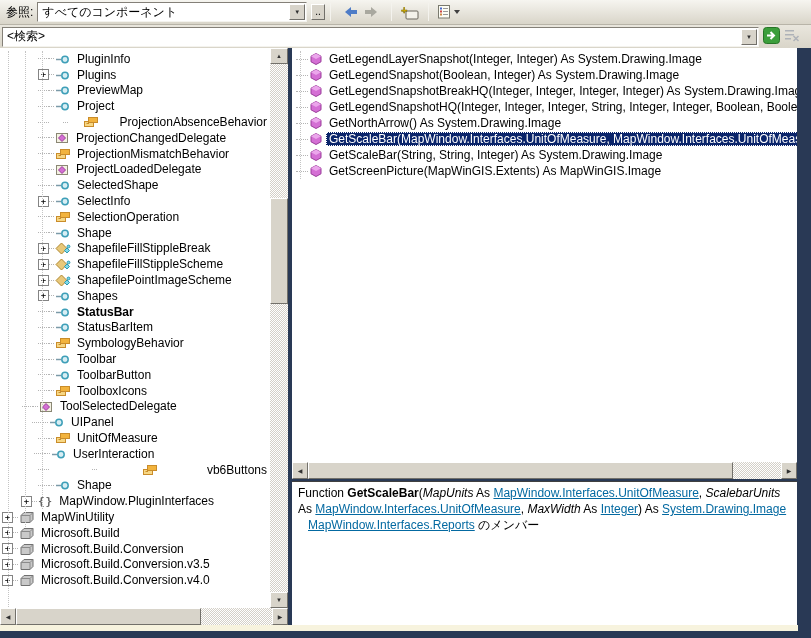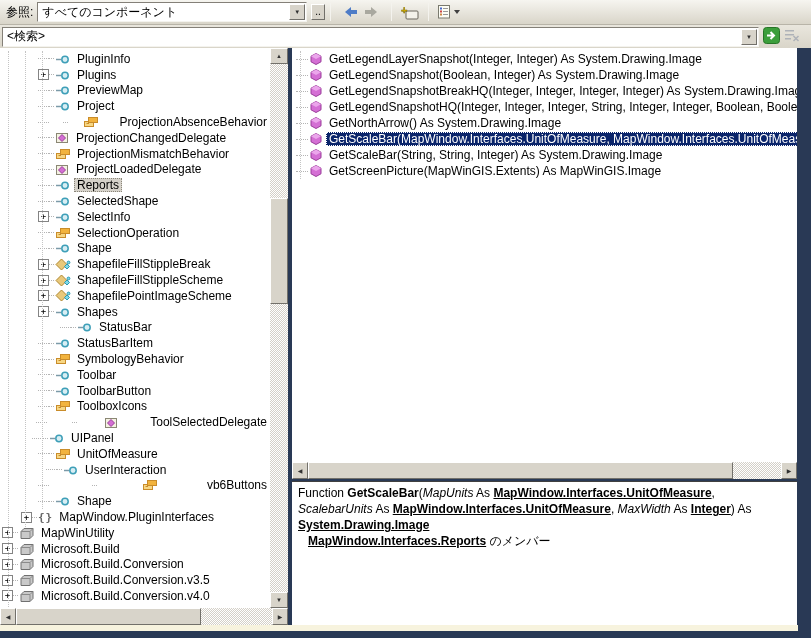--- a/index.html
+++ b/index.html
@@ -62,21 +62,21 @@
   .mstub { width:12px; height:1px; flex:none; margin-left:4px; border-top:1px dotted #b4b4b4; }
   .micon { flex:none; margin:0 4px 0 2px; display:flex; align-items:center; }
   .mlabel { padding:0 3px; }
   .mlabel.msel { background:#0a246a; color:#fff; outline:1px dotted #fff; outline-offset:-1px; }
   .mguide { position:absolute; left:8px; top:3px; height:128px; border-left:1px dotted #c4c4c4; }
 
   
   .seg-plain {} 
   .seg-bold { font-weight:bold; }
   .seg-italic { font-style:italic; }
-  .seg-link { font-weight:bold; color:#000000; text-decoration:underline; cursor:pointer; }
+  .seg-link { font-weight:normal; color:#0369a1; text-decoration:underline; cursor:pointer; }
   .membership { margin-left:10px; }
 
   
   .checker { background-color:#fff;
     background-image:linear-gradient(45deg,#d4d0c8 25%,transparent 25%,transparent 75%,#d4d0c8 75%),
                      linear-gradient(45deg,#d4d0c8 25%,transparent 25%,transparent 75%,#d4d0c8 75%);
     background-size:2px 2px; background-position:0 0,1px 1px; }
   .sb-btn { background:#d8d4ca; border:1px solid; border-color:#fff #72706a #72706a #fff;
     display:flex; align-items:center; justify-content:center; font-size:6px; color:#303030; flex:none; }
   .sb-thumb { background:#d8d4ca; border:1px solid; border-color:#fff #72706a #72706a #fff; }
@@ -258,31 +258,20 @@
         </div>
         <div class="trow" style="padding-left: 38px;">
           <span class="stub"></span>
           <span class="stub2"></span>
           <span class="ticon">
             <svg width="16" height="12">
               <line x1="1" y1="6.5" x2="6" y2="6.5" stroke="#7b9aa8" stroke-width="1.5"></line>
               <circle cx="10" cy="6.5" r="3.2" fill="#d8eef4" stroke="#3e9fb8" stroke-width="1.5"></circle>
             </svg>
           </span>
-          <span class="tlabel tsel">Reports</span>
-        </div>
-        <div class="trow" style="padding-left: 38px;">
-          <span class="stub"></span>
-          <span class="stub2"></span>
-          <span class="ticon">
-            <svg width="16" height="12">
-              <line x1="1" y1="6.5" x2="6" y2="6.5" stroke="#7b9aa8" stroke-width="1.5"></line>
-              <circle cx="10" cy="6.5" r="3.2" fill="#d8eef4" stroke="#3e9fb8" stroke-width="1.5"></circle>
-            </svg>
-          </span>
           <span class="tlabel">SelectedShape</span>
         </div>
         <div class="trow" style="padding-left: 38px;">
           <span class="plusbox">+</span>
           <span class="stub2"></span>
           <span class="ticon">
             <svg width="16" height="12">
               <line x1="1" y1="6.5" x2="6" y2="6.5" stroke="#7b9aa8" stroke-width="1.5"></line>
               <circle cx="10" cy="6.5" r="3.2" fill="#d8eef4" stroke="#3e9fb8" stroke-width="1.5"></circle>
             </svg>
@@ -352,21 +341,21 @@
           <span class="plusbox">+</span>
           <span class="stub2"></span>
           <span class="ticon">
             <svg width="16" height="12">
               <line x1="1" y1="6.5" x2="6" y2="6.5" stroke="#7b9aa8" stroke-width="1.5"></line>
               <circle cx="10" cy="6.5" r="3.2" fill="#d8eef4" stroke="#3e9fb8" stroke-width="1.5"></circle>
             </svg>
           </span>
           <span class="tlabel">Shapes</span>
         </div>
-        <div class="trow" style="padding-left: 60px;">
+        <div class="trow" style="padding-left: 38px; font-weight: bold;">
           <span class="stub"></span>
           <span class="stub2"></span>
           <span class="ticon">
             <svg width="16" height="12">
               <line x1="1" y1="6.5" x2="6" y2="6.5" stroke="#7b9aa8" stroke-width="1.5"></line>
               <circle cx="10" cy="6.5" r="3.2" fill="#d8eef4" stroke="#3e9fb8" stroke-width="1.5"></circle>
             </svg>
           </span>
           <span class="tlabel">StatusBar</span>
         </div>
@@ -420,21 +409,21 @@
           <span class="stub2"></span>
           <span class="ticon">
             <svg width="16" height="12">
               <rect x="1.5" y="5.5" width="9" height="5" fill="#f7d784" stroke="#c98c2a"></rect>
               <rect x="5.5" y="1.5" width="9" height="5" fill="#f2b33d" stroke="#c98c2a"></rect>
               <line x1="3.5" y1="7.5" x2="6" y2="7.5" stroke="#c98c2a"></line>
             </svg>
           </span>
           <span class="tlabel">ToolboxIcons</span>
         </div>
-        <div class="trow" style="padding-left: 36px; justify-content: space-between;">
+        <div class="trow" style="padding-left: 22px;">
           <span class="stub"></span>
           <span class="stub2"></span>
           <span class="ticon">
             <svg width="15" height="13">
               <rect x="1.5" y="2.5" width="11" height="9" fill="#f4f1e2" stroke="#8a8774"></rect>
               <path d="M7 3.5 L10.5 7 L7 10.5 L3.5 7 Z" fill="#d46fd4" stroke="#9a3c9a"></path>
             </svg>
           </span>
           <span class="tlabel">ToolSelectedDelegate</span>
         </div>
@@ -454,21 +443,21 @@
           <span class="stub2"></span>
           <span class="ticon">
             <svg width="16" height="12">
               <rect x="1.5" y="5.5" width="9" height="5" fill="#f7d784" stroke="#c98c2a"></rect>
               <rect x="5.5" y="1.5" width="9" height="5" fill="#f2b33d" stroke="#c98c2a"></rect>
               <line x1="3.5" y1="7.5" x2="6" y2="7.5" stroke="#c98c2a"></line>
             </svg>
           </span>
           <span class="tlabel">UnitOfMeasure</span>
         </div>
-        <div class="trow" style="padding-left: 46px;">
+        <div class="trow" style="padding-left: 34px;">
           <span class="stub"></span>
           <span class="stub2"></span>
           <span class="ticon">
             <svg width="16" height="12">
               <line x1="1" y1="6.5" x2="6" y2="6.5" stroke="#7b9aa8" stroke-width="1.5"></line>
               <circle cx="10" cy="6.5" r="3.2" fill="#d8eef4" stroke="#3e9fb8" stroke-width="1.5"></circle>
             </svg>
           </span>
           <span class="tlabel">UserInteraction</span>
         </div>

